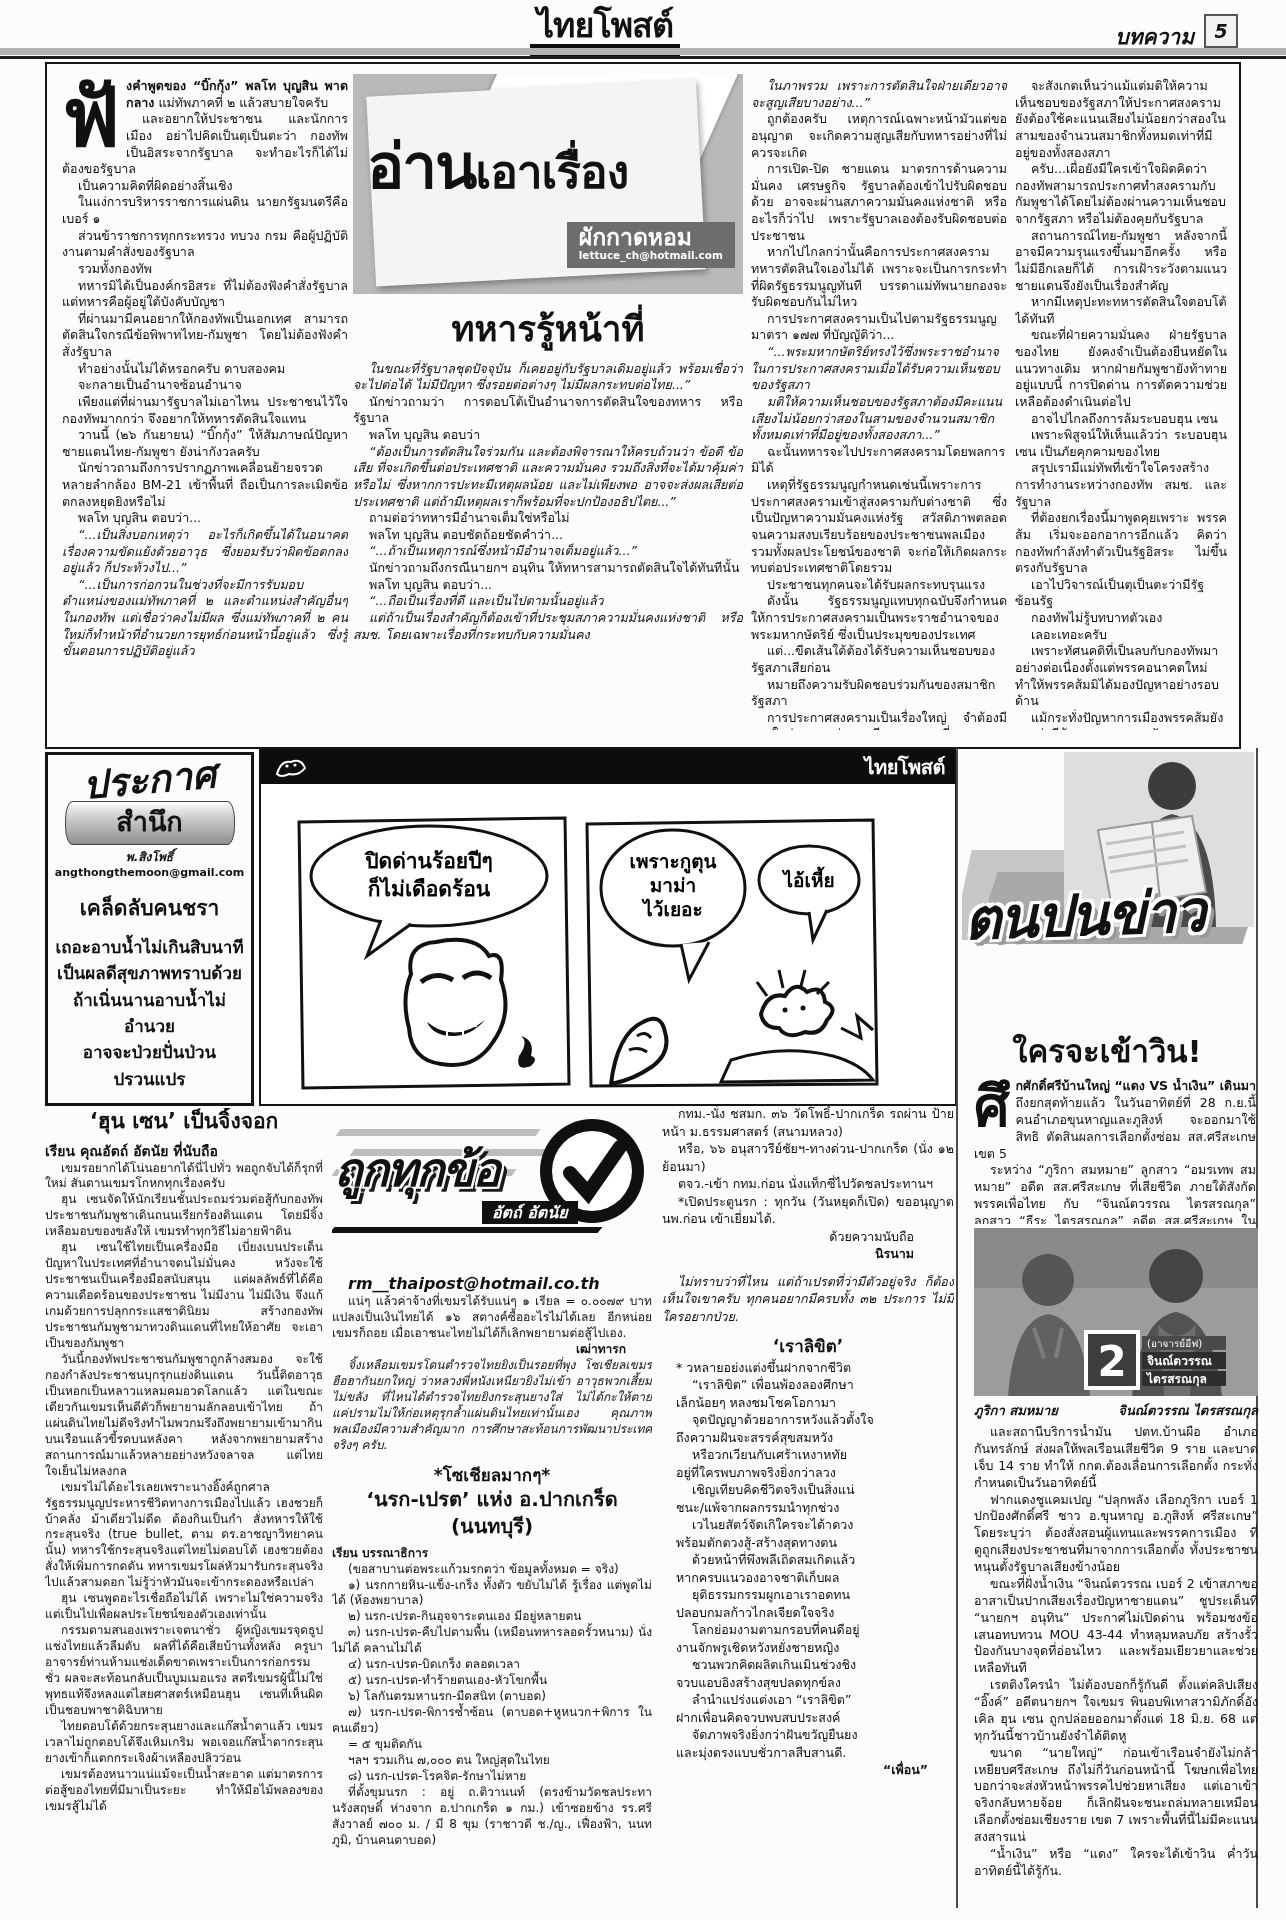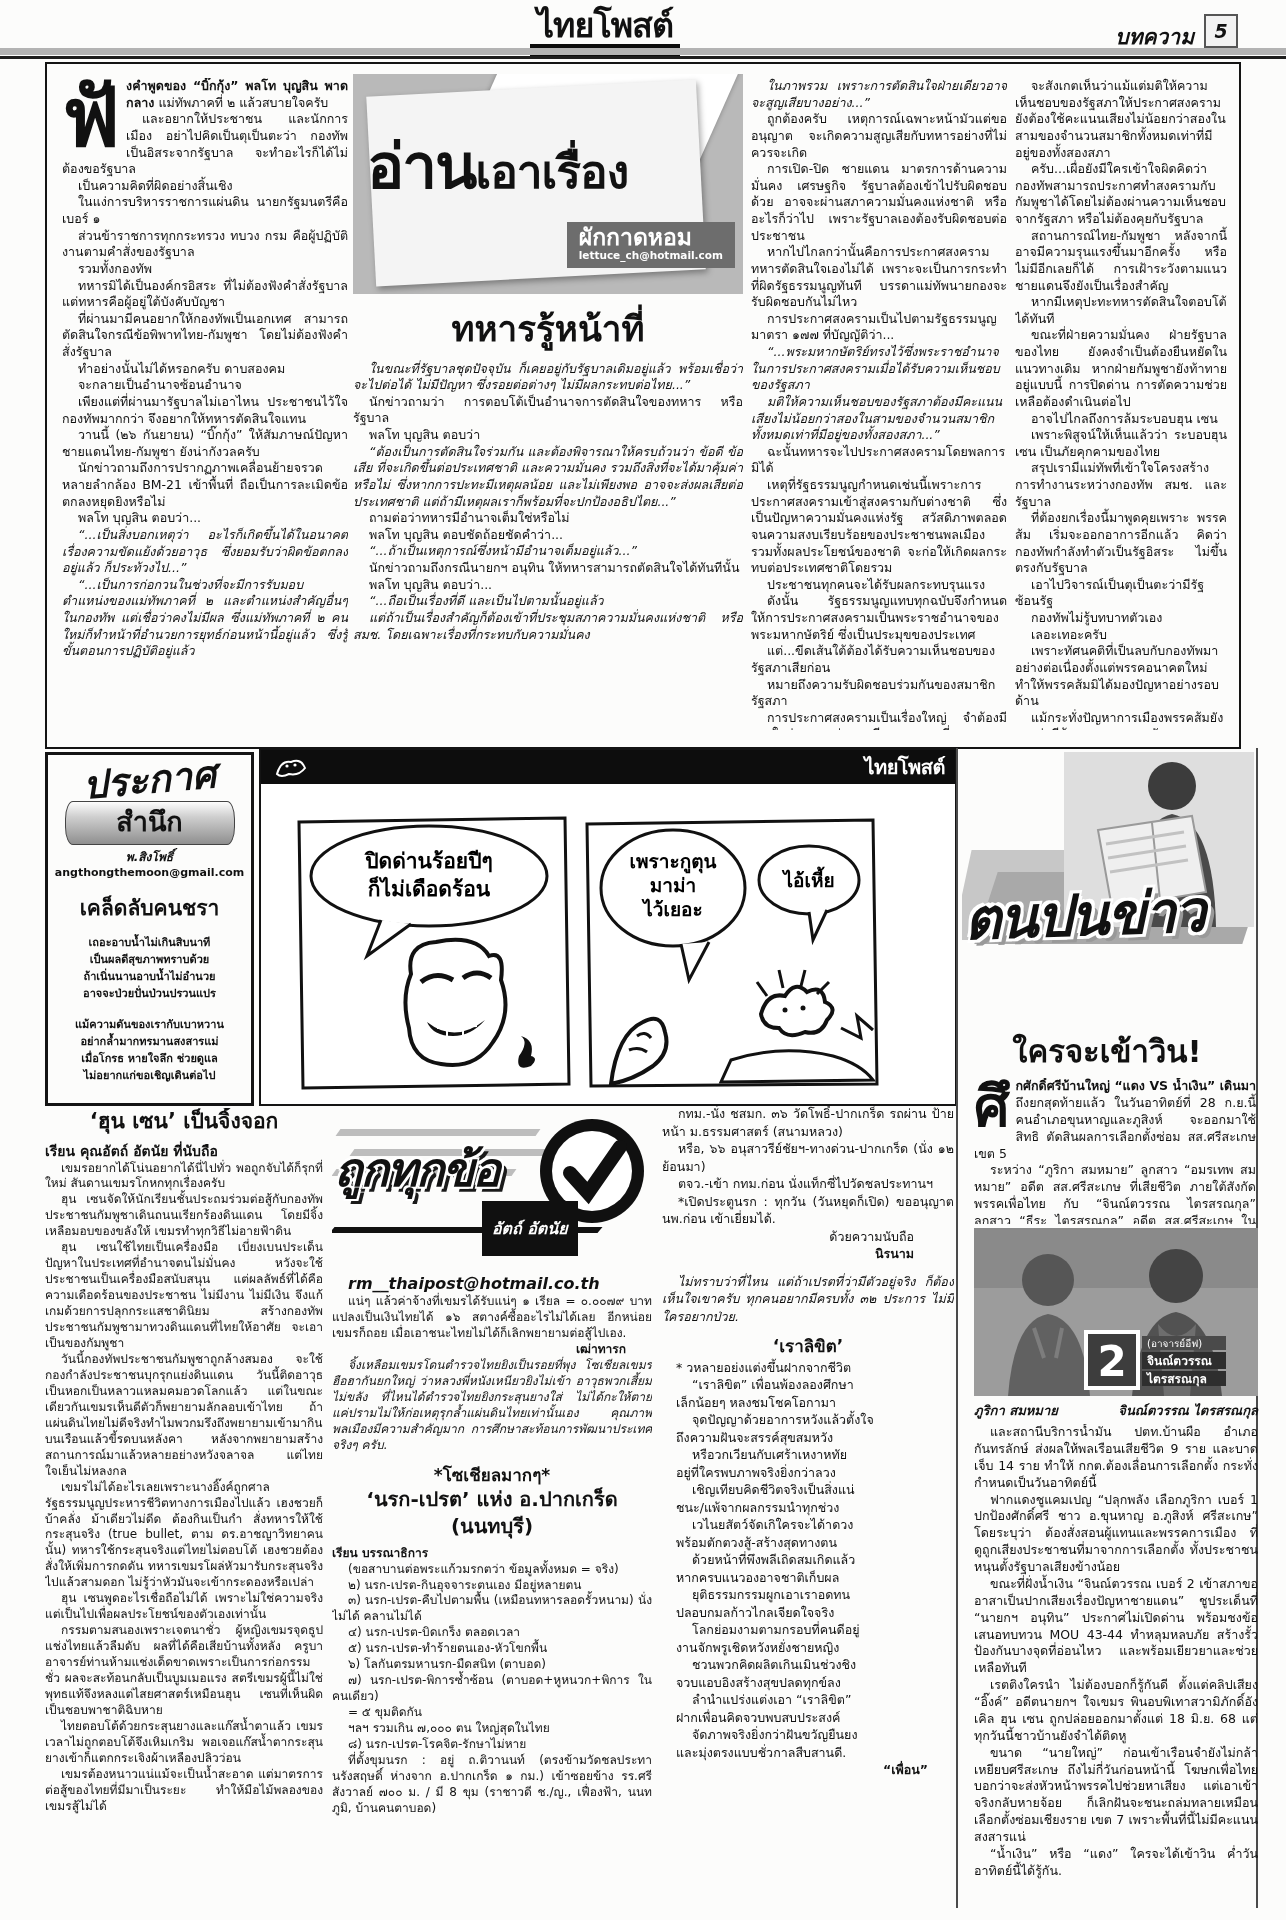--- a/index.html
+++ b/index.html
@@ -49,21 +49,21 @@
   
   #notice{left:45px;top:752px;width:203px;height:348px;border:3px solid #141414;text-align:center;overflow:hidden;}
   #notice .l1{font-family:"DejaVu Serif","Liberation Serif",serif;font-size:38px;font-weight:bold;
               font-style:italic;line-height:1;margin-top:6px;transform:rotate(-5deg);}
   #notice .ribbon{margin:2px auto 0;width:168px;height:42px;border:1px solid #444;border-radius:8px/18px;
               background:linear-gradient(180deg,#fdfdfd 0%,#cfcfcf 35%,#8f8f8f 100%);
               font-size:27px;font-weight:bold;line-height:40px;}
   #notice .auth{font-size:12px;font-weight:bold;font-style:italic;margin-top:2px;}
   #notice .mail{font-size:11px;font-weight:bold;}
   #notice .ttl{font-size:21px;font-weight:800;margin:12px 0 10px;}
-  #notice p{margin:0;font-size:11px;font-weight:600;line-height:1.55;text-align:center;}
+  #notice p{margin:0;font-size:17px;font-weight:600;line-height:1.55;text-align:center;}
   #notice .gap{height:14px;}
 
   
   #cartoon{left:259px;top:748px;width:694px;height:354px;border:2px solid #141414;background:#fff;}
   #cartoon .bar{height:34px;background:#0d0d0d;color:#fff;display:flex;align-items:center;
                 justify-content:space-between;padding:0 10px;}
   #cartoon .brand{font-size:20px;font-weight:900;letter-spacing:-0.5px;}
   #cartoon svg text{font-family:inherit;font-weight:bold;}
 
   
@@ -87,21 +87,21 @@
   #colA h3{margin:0 0 6px;font-size:21px;text-align:center;}
   #colA .sal{font-weight:bold;font-size:14px;text-indent:0;}
   #colB{left:332px;top:1105px;width:320px;height:808px;font-size:12px;line-height:1.33;}
   #colC{left:662px;top:1105px;width:292px;height:808px;font-size:12.5px;line-height:1.4;}
 
   #qlogo{position:relative;width:100%;height:168px;overflow:hidden;}
   #qlogo .sl{position:absolute;height:7px;background:#bdbdbd;transform:skewX(-35deg);}
   #qlogo .big{position:absolute;left:2px;top:34px;font-size:47px;font-weight:900;font-style:italic;letter-spacing:-2px;
       text-shadow:-2px -2px 0 #fff,2px -2px 0 #fff,-2px 2px 0 #fff,2px 2px 0 #fff,5px 5px 0 #1a1a1a;}
   #qlogo .sub{position:absolute;left:150px;top:96px;background:#101010;color:#fff;font-size:16px;
-      font-weight:bold;font-style:italic;padding:17px 10px;}
+      font-weight:bold;font-style:italic;padding:1px 10px;}
   #qlogo .swoosh{position:absolute;left:0;top:122px;width:268px;height:6px;background:#111;transform:skewX(-40deg);}
   #qmail{font-size:16px;font-weight:bold;font-style:italic;margin:2px 0 8px;text-indent:0;}
   .sig{font-weight:bold;text-align:right;padding-right:26px;}
   .kick{font-size:17px;font-weight:800;text-align:center;margin-top:10px;}
   .h2l{font-size:20px;font-weight:800;text-align:center;margin-bottom:6px;}
   #colB p,#colC p{margin:0;text-indent:16px;}
   #colC .poem p{text-indent:0;margin-left:14px;}
   #colC .poem p:nth-child(even){margin-left:30px;}
   .closing{text-align:right;padding-right:40px;}
 </style>
@@ -374,20 +374,21 @@
     </div>
     <p id="qmail">rm__thaipost@hotmail.co.th</p>
     <p>แน่ๆ แล้วค่าจ้างที่เขมรได้รับแน่ๆ ๑ เรียล = ๐.๐๐๗๙ บาท แปลงเป็นเงินไทยได้ ๑๖ สตางค์ซื้ออะไรไม่ได้เลย อีกหน่อยเขมรก็ถอย เมื่อเอาชนะไทยไม่ได้ก็เลิกพยายามต่อสู้ไปเอง.</p>
     <p class="sig">เฒ่าทารก</p>
     <p class="q">จิ้งเหลือมเขมรโดนตำรวจไทยยิงเป็นรอยที่พุง โซเชียลเขมรฮือฮากันยกใหญ่ ว่าหลวงพี่หนังเหนียวยิงไม่เข้า อาวุธพวกเสี้ยมไม่ขลัง ที่ไหนได้ตำรวจไทยยิงกระสุนยางใส่ ไม่ได้กะให้ตาย แค่ปรามไม่ให้ก่อเหตุรุกล้ำแผ่นดินไทยเท่านั้นเอง คุณภาพพลเมืองมีความสำคัญมาก การศึกษาสะท้อนการพัฒนาประเทศจริงๆ ครับ.</p>
     <div class="kick">*โซเชียลมากๆ*</div>
     <div class="h2l">‘นรก-เปรต’ แห่ง อ.ปากเกร็ด (นนทบุรี)</div>
     <p class="b" style="text-indent:0;">เรียน บรรณาธิการ</p>
     <p>(ขอสาบานต่อพระแก้วมรกตว่า ข้อมูลทั้งหมด = จริง)</p>
     <div>
+        <p>๑) นรกกายหิน-แข็ง-เกร็ง ทั้งตัว ขยับไม่ได้ รู้เรื่อง แต่พูดไม่ได้ (ห้องพยาบาล)</p>
         <p>๒) นรก-เปรต-กินอุจจาระตนเอง มีอยู่หลายตน</p>
         <p>๓) นรก-เปรต-คืบไปตามพื้น (เหมือนทหารลอดรั้วหนาม) นั่งไม่ได้ คลานไม่ได้</p>
         <p>๔) นรก-เปรต-บิดเกร็ง ตลอดเวลา</p>
         <p>๕) นรก-เปรต-ทำร้ายตนเอง-หัวโขกพื้น</p>
         <p>๖) โลกันตรมหานรก-มืดสนิท (ตาบอด)</p>
         <p>๗) นรก-เปรต-พิการซ้ำซ้อน (ตาบอด+หูหนวก+พิการ ในคนเดียว)</p>
         <p>= ๕ ขุมติดกัน</p>
         <p>ฯลฯ รวมเกิน ๗,๐๐๐ ตน ใหญ่สุดในไทย</p>
         <p>๘) นรก-เปรต-โรคจิต-รักษาไม่หาย</p>
         <p>ที่ตั้งขุมนรก : อยู่ ถ.ติวานนท์ (ตรงข้ามวัดชลประทานรังสฤษดิ์ ห่างจาก อ.ปากเกร็ด ๑ กม.) เข้าซอยข้าง รร.ศรีสังวาลย์ ๗๐๐ ม. / มี 8 ขุม (ราชาวดี ช./ญ., เฟื่องฟ้า, นนทภูมิ, บ้านคนตาบอด)</p>

